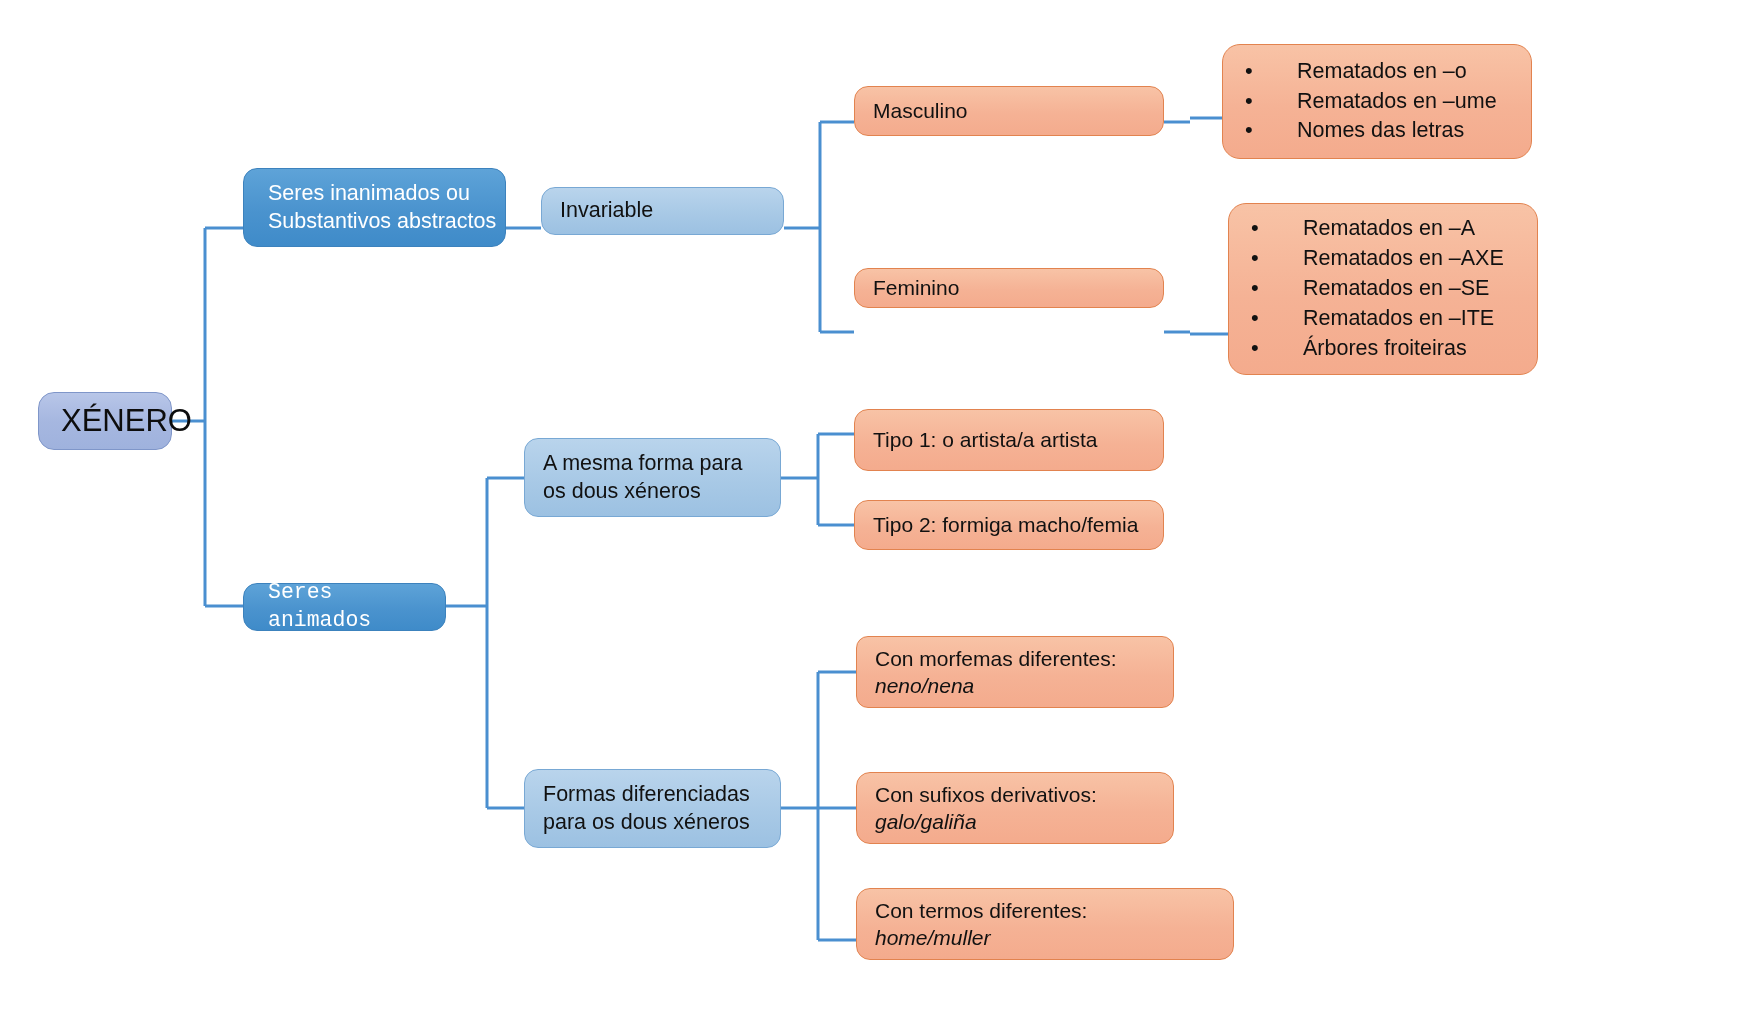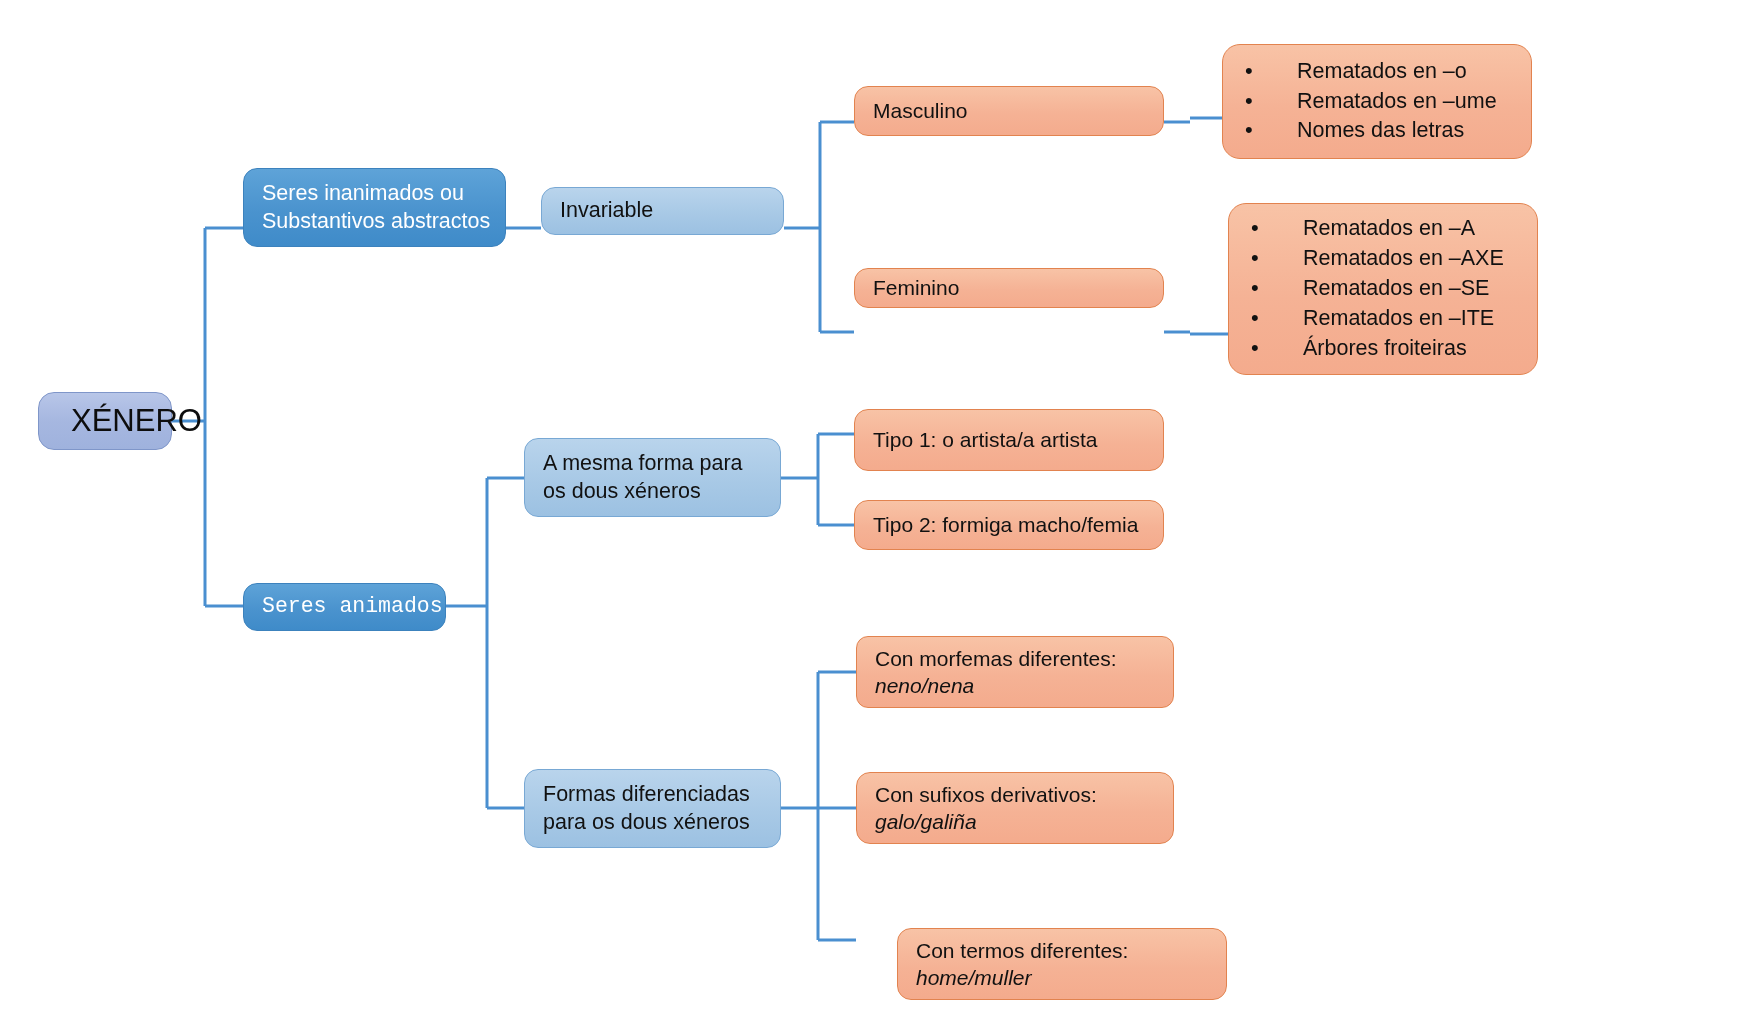--- a/index.html
+++ b/index.html
@@ -35,30 +35,30 @@
     justify-content: center;
     border-radius: 14px;
     line-height: 1.30;
   }
   
   .n-root {
     background: linear-gradient(to bottom, #b8c6e8 0%, #a6b7e0 50%, #9fb2dd 100%);
     border: 1px solid #7f96c9;
     color: #0d0d0d;
     font-size: 31px;
-    padding-left: 32px;
+    padding-left: 22px;
     border-radius: 16px;
   }
   
   .n-blue-dark {
     background: linear-gradient(to bottom, #5ea3d8 0%, #4a93ce 55%, #3f8bc9 100%);
     border: 1px solid #3c82bd;
     color: #ffffff;
     font-size: 21.5px;
-    padding-left: 18px;
+    padding-left: 24px;
     border-radius: 14px;
   }
   
   .n-blue-light {
     background: linear-gradient(to bottom, #b9d4ec 0%, #a8c9e6 55%, #9cc1e2 100%);
     border: 1px solid #78a8d4;
     color: #111111;
     font-size: 21.5px;
     padding-left: 18px;
     border-radius: 14px;
@@ -216,18 +216,18 @@
   <div class="node n-orange" style="left:856px; top:636px; width:318px; height:72px;border-radius:12px;">
     <span class="nowrap">Con morfemas diferentes:</span>
     <span class="line2 ital">neno/nena</span>
   </div>
 
   <div class="node n-orange" style="left:856px; top:772px; width:318px; height:72px;">
     <span class="nowrap">Con sufixos derivativos:</span>
     <span class="line2 ital">galo/galiña</span>
   </div>
 
-  <div class="node n-orange" style="left:856px; top:928px; width:330px; height:72px;margin-left:41px;">
+  <div class="node n-orange" style="left:856px; top:888px; width:378px; height:72px;">
     <span class="nowrap">Con termos diferentes:</span>
     <span class="line2 ital">home/muller</span>
   </div>
 
 </div>
 
 </body></html>

